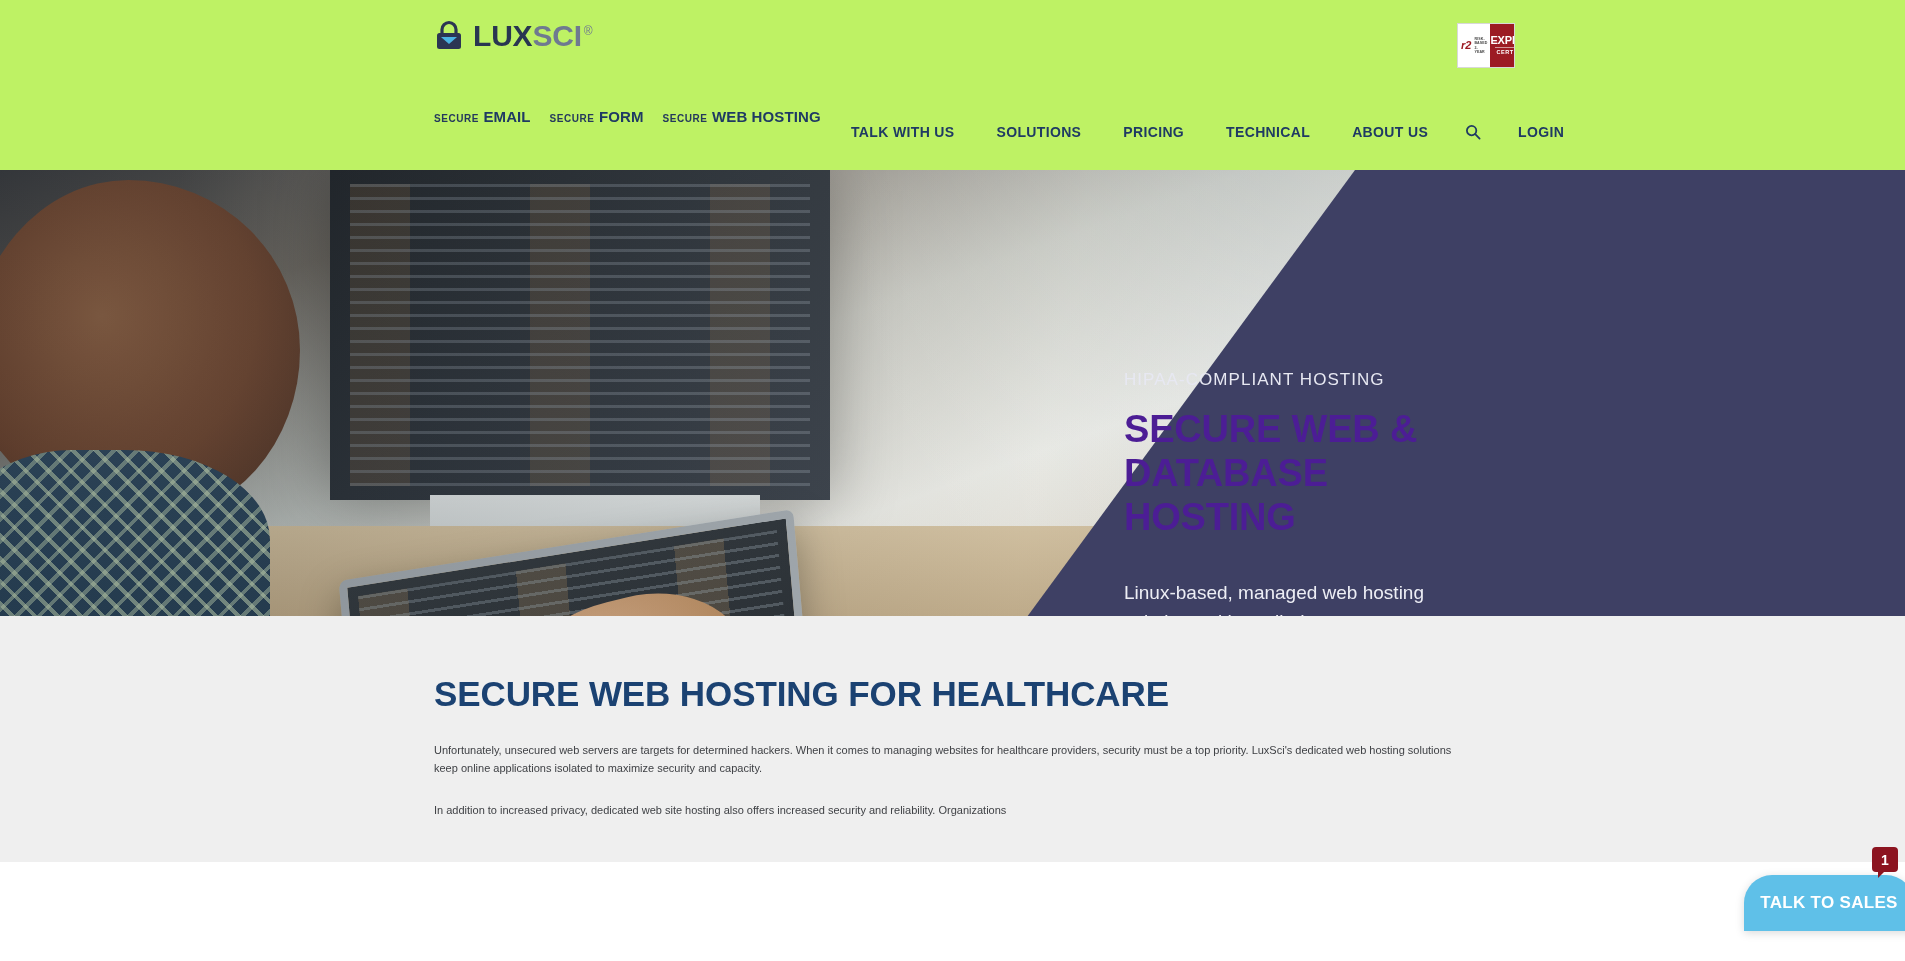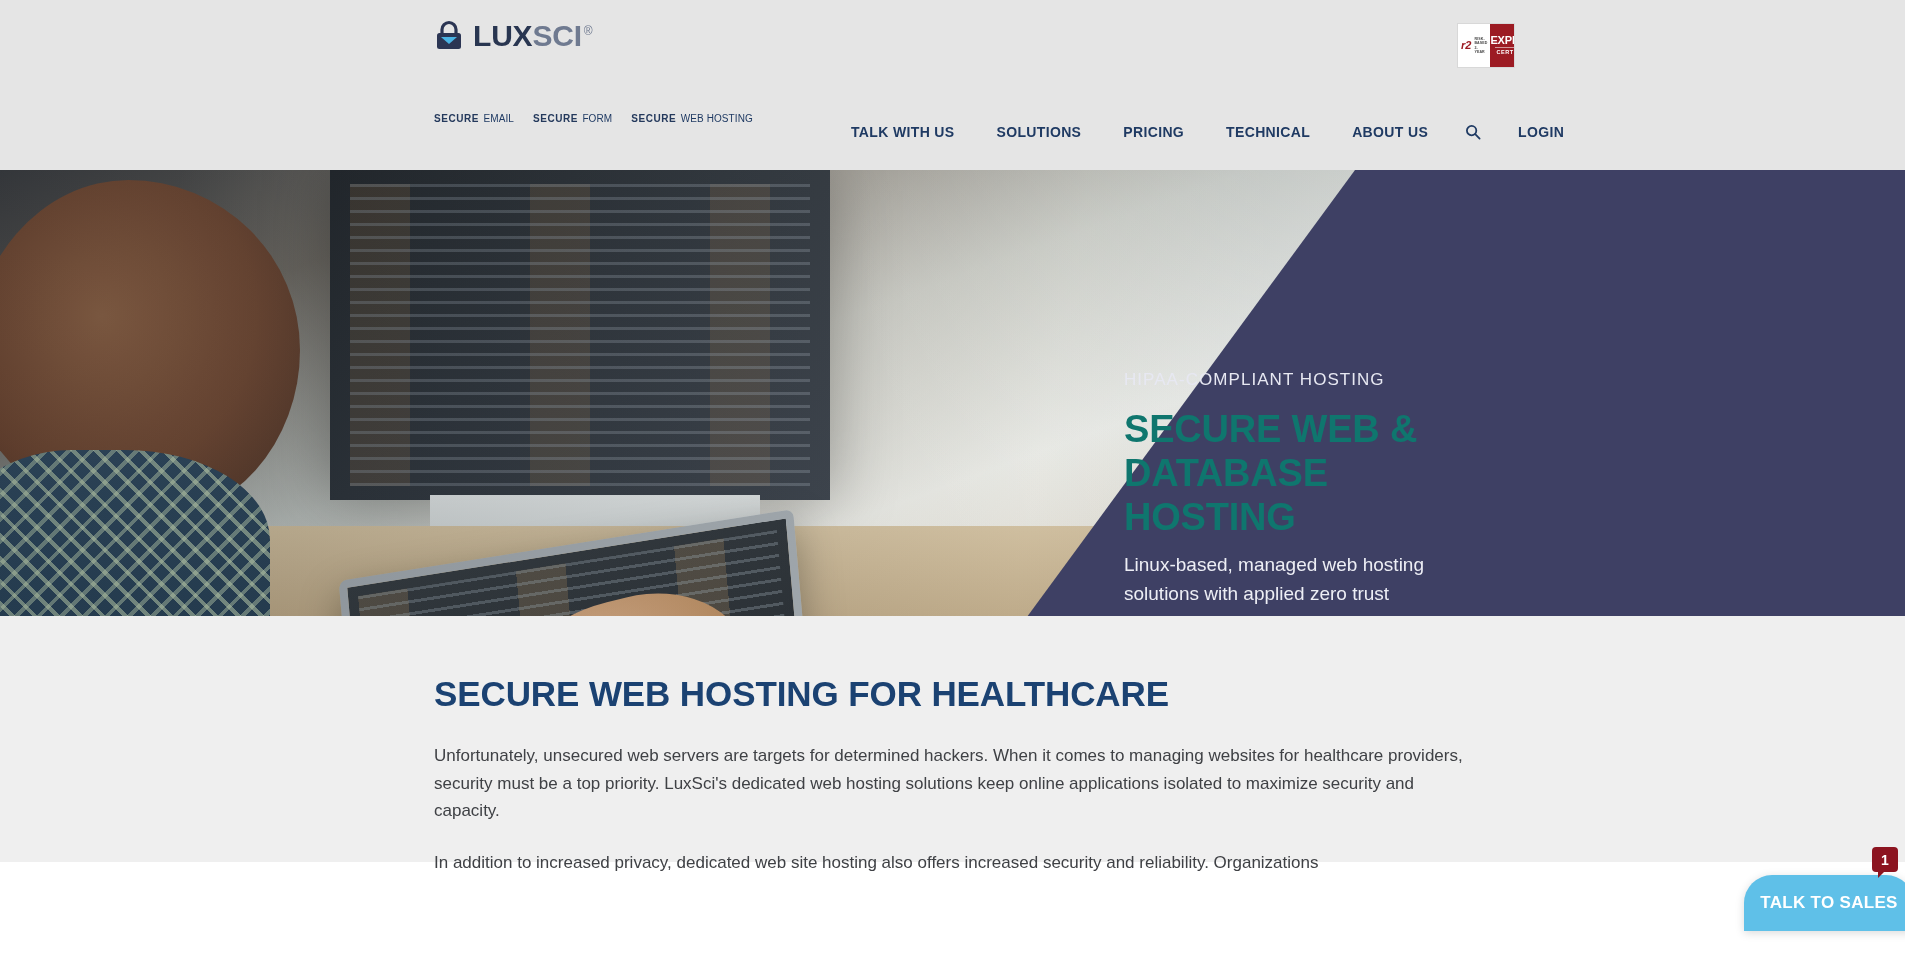--- a/index.html
+++ b/index.html
@@ -8,21 +8,21 @@
     overflow: hidden;
     background: #ffffff;
     font-family: "Liberation Sans", sans-serif;
   }
 
   
   .site-header {
     position: relative;
     width: 100%;
     height: 170px;
-    background: #e5e5e5;
+    background: #bef264;
   }
   .logo-wrap {
     position: absolute;
     left: 434px; top: 20px;
     display: flex;
     align-items: center;
     gap: 9px;
     text-decoration: none;
   }
   .lock-icon { width: 30px; height: 32px; display: block; }
@@ -96,21 +96,21 @@
     left: 434px; top: 108px;
     display: flex;
     gap: 19px;
   }
   .secure-item { text-decoration: none; display: block; }
   .secure-kicker {
     font-size: 10px; font-weight: 700; letter-spacing: 0.55px;
     color: #24395c; line-height: 1.25; text-transform: uppercase;
   }
   .secure-label {
-    font-size: 10px; font-weight: 400; letter-spacing: 0.1px;
+    font-size: 15px; font-weight: 700; letter-spacing: 0.1px;
     color: #1f3a63; line-height: 1.2; text-transform: uppercase;
   }
 
   .nav-main {
     position: absolute;
     left: 830px; top: 124px;
     display: flex;
     align-items: center;
     gap: 0;
   }
@@ -239,24 +239,24 @@
     letter-spacing: 1.05px;
     color: #e7e8f2;
     text-transform: uppercase;
     margin-bottom: 17px;
     font-weight: 400;
   }
   .hero-title {
     font-size: 38px;
     font-weight: 800;
     line-height: 1.16;
-    color: #0f766e;
+    color: #4c1d95;
     letter-spacing: -0.2px;
     text-transform: uppercase;
-    margin-bottom: 12px;
+    margin-bottom: 40px;
   }
   .hero-body {
     font-size: 19px;
     line-height: 1.52;
     color: #edeef5;
     margin-bottom: 33px;
   }
   .hero-cta {
     display: inline-block;
     background: #58b6e0;
@@ -287,21 +287,21 @@
   }
   .section-title {
     font-size: 35px;
     font-weight: 800;
     color: #1b4272;
     letter-spacing: -0.1px;
     text-transform: uppercase;
     margin-bottom: 28px;
   }
   .para {
-    font-size: 17px;
+    font-size: 11px;
     line-height: 1.63;
     color: #3f4145;
     margin-bottom: 24px;
   }
 
   
   .chat-widget {
     position: fixed;
     right: 0px; bottom: 0px;
     width: 175px; height: 116px;

